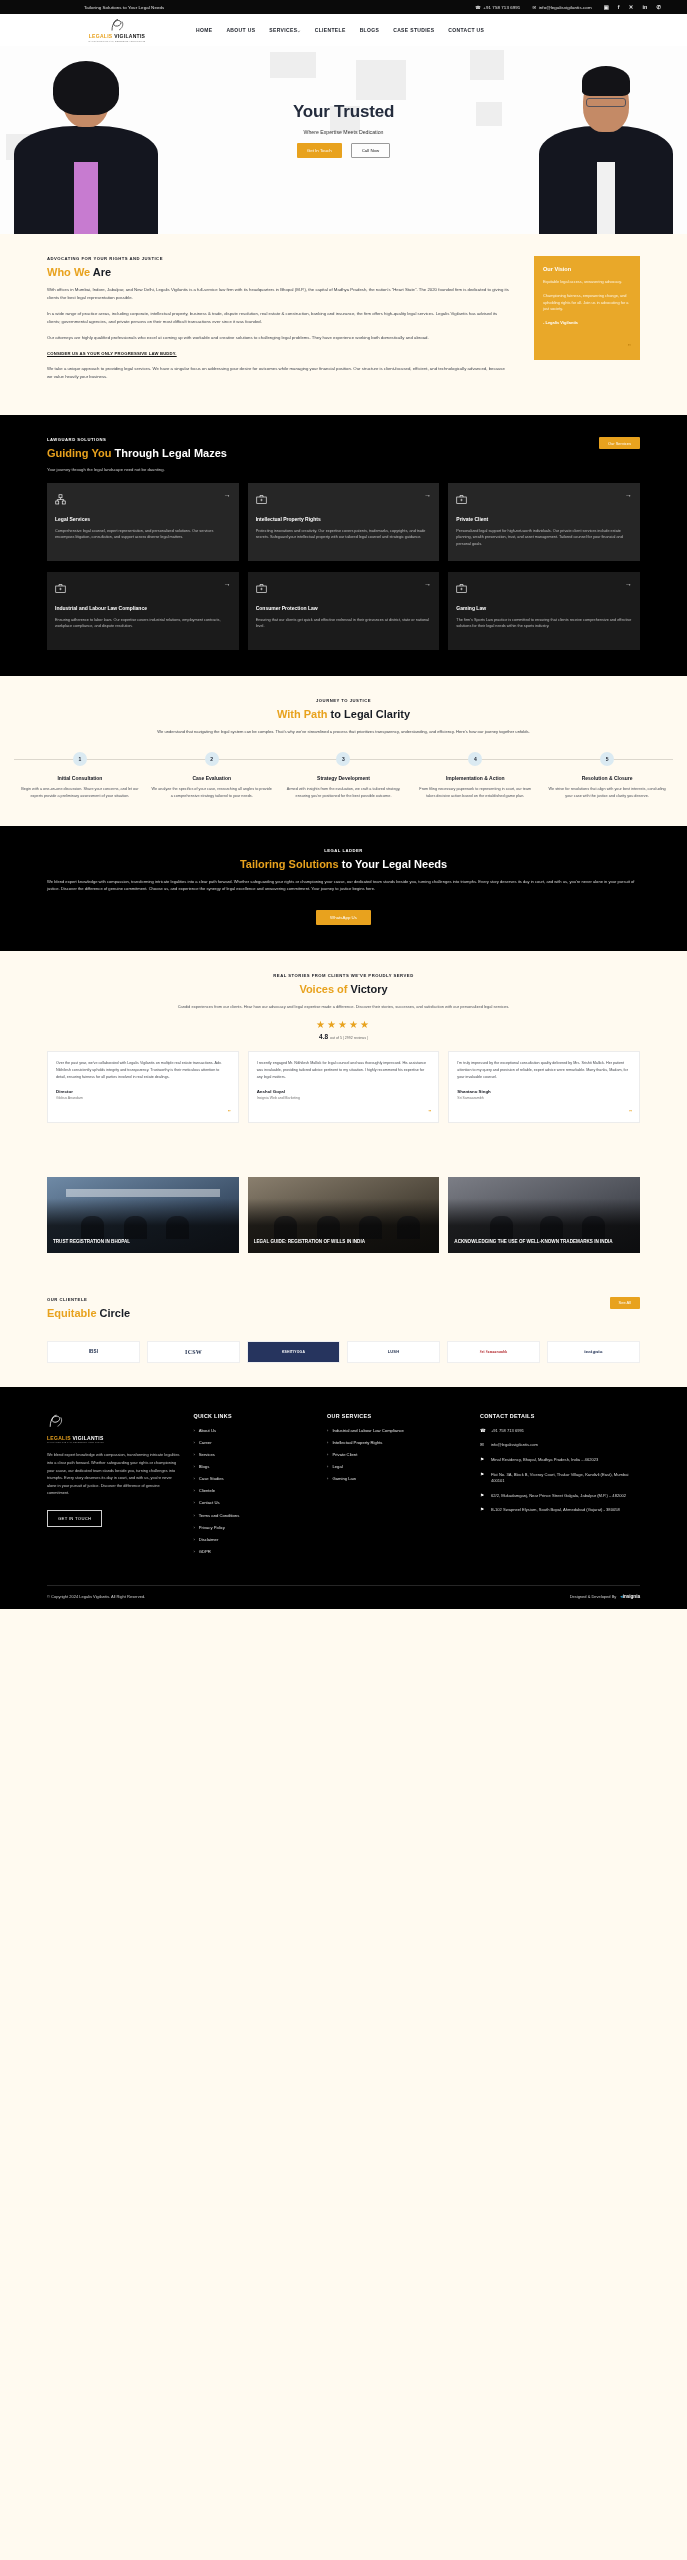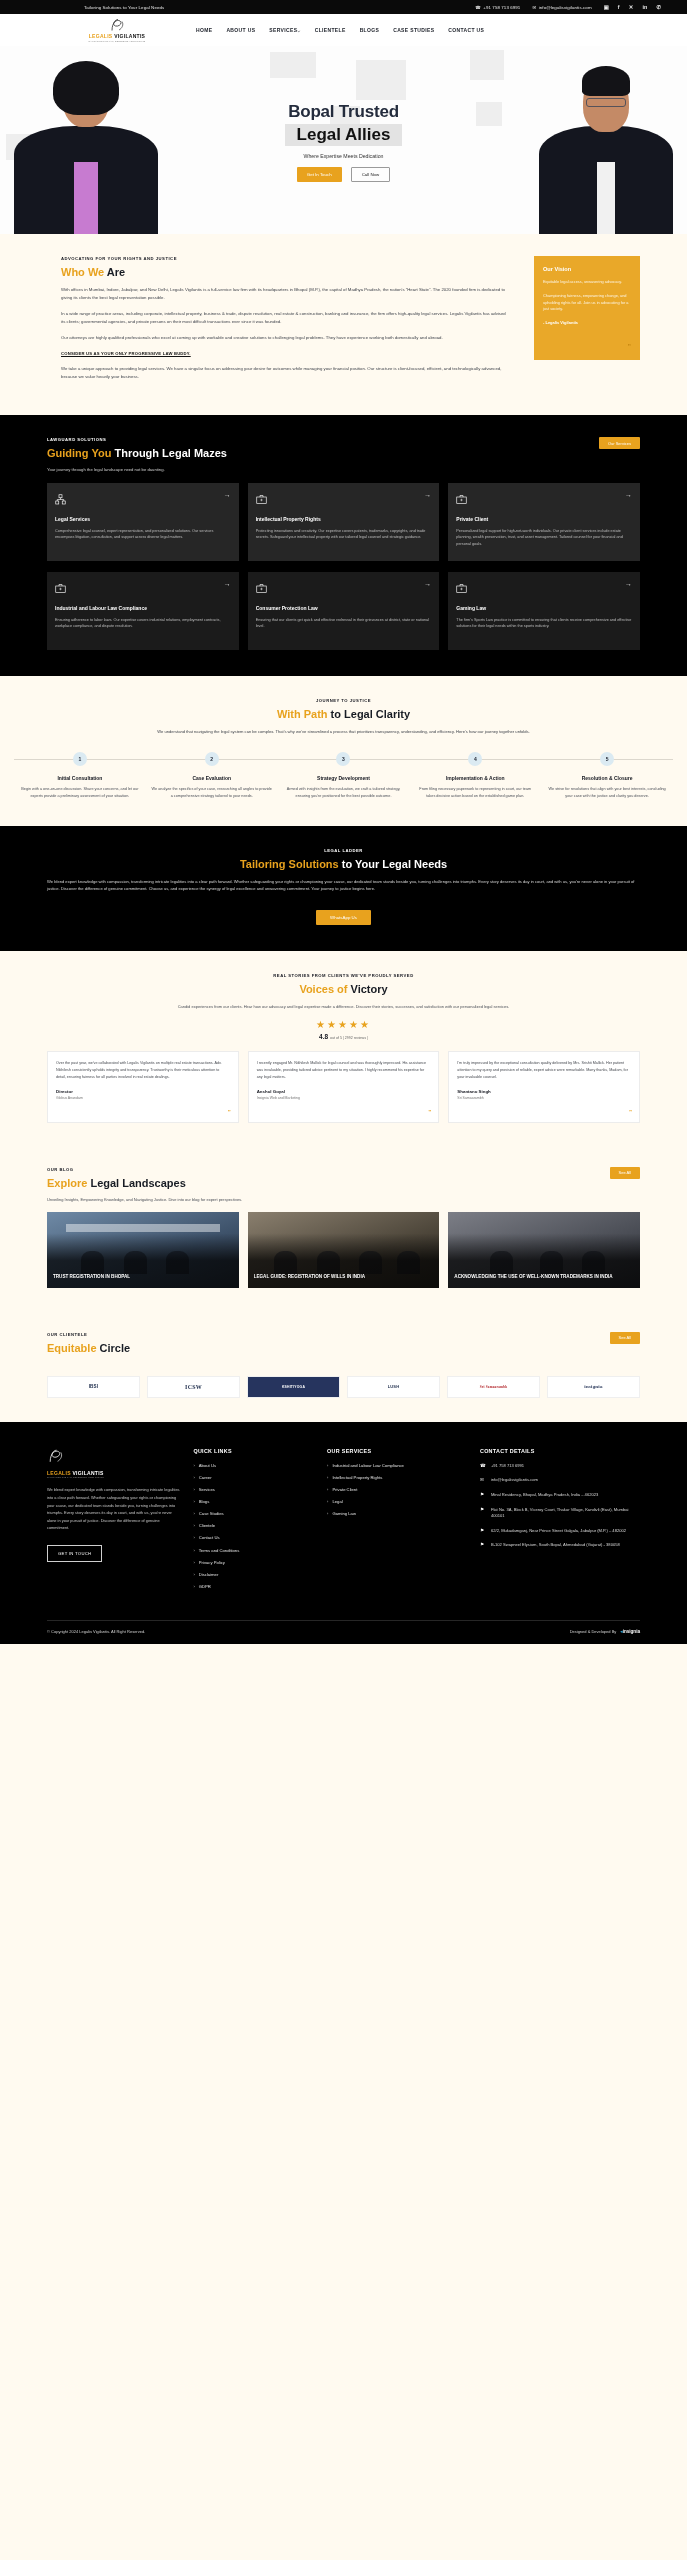--- a/index.html
+++ b/index.html
@@ -74,21 +74,21 @@
   .person.right { right: 14px; width: 134px; height: 168px; }
   .ph-body { position: absolute; bottom: 0; left: 0; right: 0; height: 108px; background: #14161f; border-radius: 42% 42% 0 0 / 26% 26% 0 0; }
   .ph-shirt { position: absolute; bottom: 0; left: 42%; width: 16%; height: 72px; background: #c77bd0; }
   .ph-shirt.m { background: #f1f1f1; width: 14%; left: 43%; }
   .ph-head { position: absolute; top: 8px; left: 50%; transform: translateX(-50%); width: 46px; height: 58px; background: #c48a66; border-radius: 48% 48% 42% 42%; }
   .ph-hair { position: absolute; top: 0px; left: 50%; transform: translateX(-50%); width: 66px; height: 54px; background: #131317; border-radius: 50% 50% 38% 38%; }
   .ph-hair.m { width: 48px; height: 30px; border-radius: 50% 50% 16% 16%; }
   .ph-glass { position: absolute; top: 32px; left: 50%; transform: translateX(-50%); width: 40px; height: 9px; border: 1px solid #55525a; border-radius: 3px; }
 
   
-  .about { background: #fffaf0; padding: 22px 47px 26px 61px; display: flex; gap: 24px; }
+  .about { background: #fffaf0; padding: 22px 47px 26px 47px; display: flex; gap: 24px; }
   .about-left { flex: 1 1 auto; }
   .eyebrow { font-size: 4.2px; font-weight: bold; letter-spacing: .5px; color: #14161f; }
   .h2 { font-size: 11px; font-weight: bold; margin: 5px 0 8px 0; }
   .h2 .amber { color: #e8a21e; }
   .h2 .dark { color: #181c24; }
   .p { font-size: 4.3px; line-height: 1.85; color: #3c4049; margin-bottom: 8px; }
   .p.u { text-decoration: underline; font-weight: bold; color: #111; font-size: 4.2px; letter-spacing: .2px; }
   .vision {
     width: 106px; flex: 0 0 106px; background: #e9a829; color: #fff;
     padding: 10px 9px; align-self: flex-start; position: relative; min-height: 104px;
@@ -267,22 +267,21 @@
     </div>
     <div class="person right">
       <div class="ph-body"></div>
       <div class="ph-shirt m"></div>
       <div class="ph-head"></div>
       <div class="ph-hair m"></div>
       <div class="ph-glass"></div>
     </div>
 
     <div class="hero-center">
-      <div class="h1a">Bopal Trusted</div>
-      <div><span class="h1b">Legal Allies</span></div>
+      <div class="h1a">Your Trusted</div>
       <div class="hero-sub">Where Expertise Meets Dedication</div>
       <div class="hero-btns">
         <button class="btn-amber">Get In Touch</button>
         <button class="btn-outline">Call Now</button>
       </div>
     </div>
   </div>
 
   <div class="about">
     <div class="about-left">
@@ -493,31 +492,20 @@
         <div class="tfoot">
           <div class="nm">Shantanu Singh</div>
           <div class="rl">Sri Samaarambh</div>
         </div>
         <span class="tq">”</span>
       </div>
     </div>
   </div>
 
   <div class="blog">
-    <div class="blog-head">
-      <div class="t">
-        <div class="eyebrow">OUR BLOG</div>
-        <div class="h2">
-          <span class="amber">Explore</span>
-          <span class="dark">Legal Landscapes</span>
-        </div>
-        <div class="lead">Unveiling Insights, Empowering Knowledge, and Navigating Justice. Dive into our blog for expert perspectives.</div>
-      </div>
-      <button class="pill">See All</button>
-    </div>
     <div class="bgrid">
       <div class="bcard">
         <div class="bimg i1">
           <div class="bar"></div>
           <div class="ppl" style="left:18%"></div>
             <div class="ppl" style="left:40%"></div>
             <div class="ppl" style="left:62%"></div>
         </div>
         <div class="bshade"></div>
         <div class="btitle">TRUST REGISTRATION IN BHOPAL</div>

